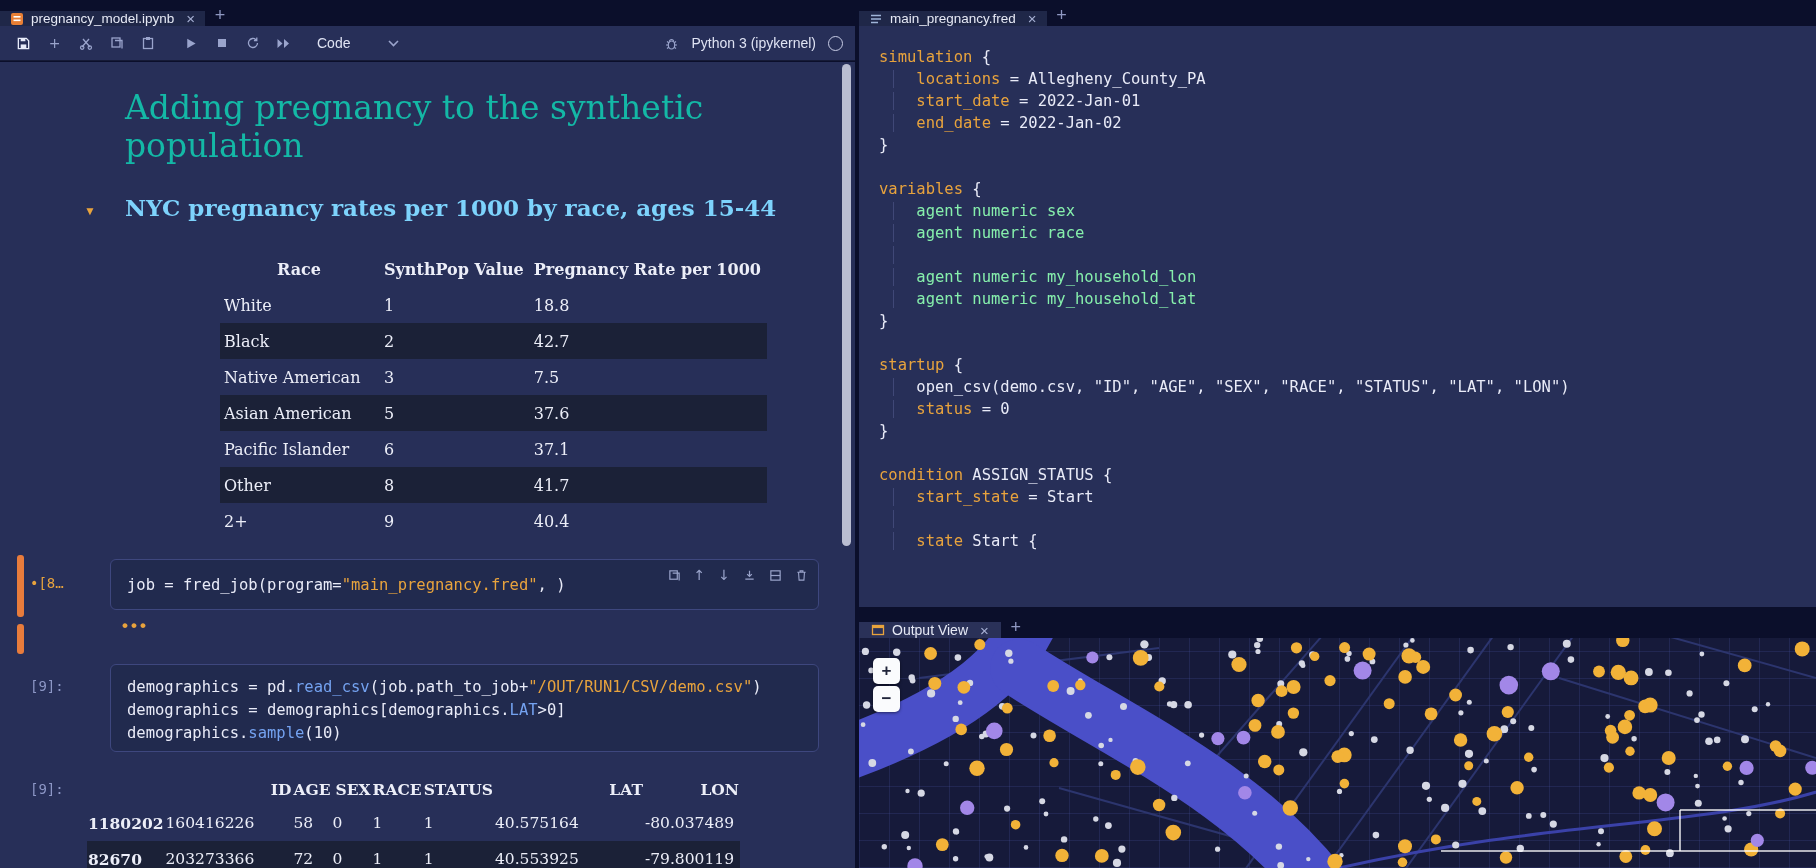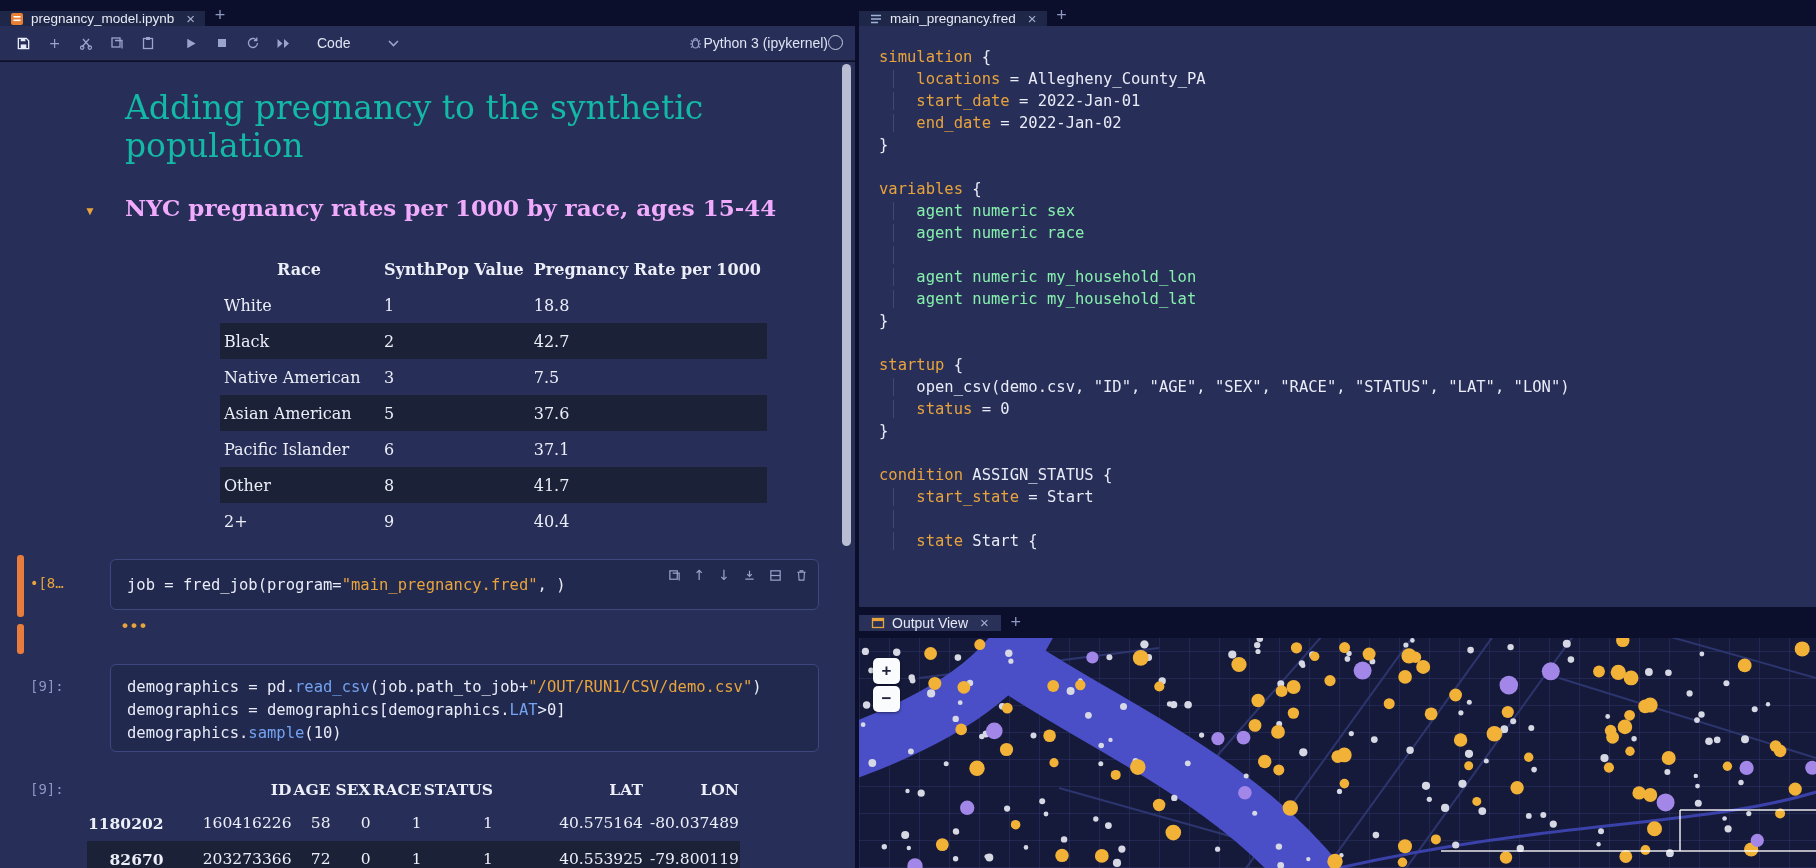--- a/index.html
+++ b/index.html
@@ -11,26 +11,26 @@
   .tclose{color:#a7b0d4;font-size:15px;margin-left:5px;line-height:1}
   .tadd{width:30px;display:flex;align-items:center;justify-content:center;color:#8f98c2;font-size:18px}
   .isvg{display:block}
   
   #left{position:absolute;left:0;top:0;width:855px;height:868px}
   .nbtoolbar{position:absolute;top:26px;left:0;width:855px;height:35px;background:#272f58;border-bottom:1px solid #151a36;display:flex;align-items:center;padding:0 8px;box-sizing:border-box}
   .tbi{width:31px;height:25px;display:flex;align-items:center;justify-content:center;color:#9aa4cc;font-size:14px;font-family:"DejaVu Sans",sans-serif}
   .tbi.bright{color:#e8ecfa}
   .gap12{margin-left:12px}
   .codedd{display:flex;align-items:center;margin-left:18px;color:#dfe3f3;font-size:14px;gap:38px}
-  .tbright{margin-left:auto;display:flex;align-items:flex-start;gap:0;padding-right:4px;color:#dfe3f3;font-size:14px}
+  .tbright{margin-left:auto;display:flex;align-items:flex-end;gap:12px;padding-right:4px;color:#dfe3f3;font-size:14px}
   .kcircle{width:13px;height:13px;border:1.5px solid #c8cde6;border-radius:50%}
   .nbbody{position:absolute;top:62px;left:0;width:855px;height:806px;background:#272f58;overflow:hidden}
   .nbtitle{position:absolute;left:125px;top:27px;width:630px;font-family:"DejaVu Serif",serif;font-size:33px;line-height:1.16;color:#14b8a6}
   .chev{position:absolute;left:84px;top:142px;color:#e8a33d;font-size:12px}
-  .secheading{position:absolute;left:125px;top:132px;font-family:"DejaVu Serif",serif;font-size:23px;font-weight:bold;color:#f0abfc;white-space:nowrap}
+  .secheading{position:absolute;left:125px;top:132px;font-family:"DejaVu Serif",serif;font-size:23px;font-weight:bold;color:#7dd3fc;white-space:nowrap}
   table{border-collapse:collapse}
   #rates{position:absolute;left:220px;top:189px;font-family:"DejaVu Serif",serif;font-size:16px;color:#eceef8}
   #rates th{font-weight:bold;height:36px;text-align:right;padding:0 6px 0 4px;white-space:nowrap}
   #rates th:nth-child(1){text-align:center}
   #rates td{height:36px;padding:0 6px 0 4px;white-space:nowrap;font-weight:normal}
   #rates th:nth-child(1),#rates td:nth-child(1){width:150px}
   #rates th:nth-child(2),#rates td:nth-child(2){width:104px}
   #rates th:nth-child(3),#rates td:nth-child(3){width:196px}
   #rates tbody tr:nth-child(even){background:#1b2137}
   .cellbox{position:absolute;left:110px;width:709px;background:#212a4e;border:1px solid #3e477e;border-radius:6px;font-family:"DejaVu Sans Mono",monospace;font-size:15.5px;color:#e9ebf8;box-sizing:border-box}
@@ -42,42 +42,42 @@
   #p1{top:513px;color:#e8a33d}
   #p2{top:616px}
   #p3{top:719px}
   .celltools{position:absolute;top:7px;right:10px;display:flex;gap:13px;color:#99a3ca;font-size:14px;align-items:center;font-family:"DejaVu Sans",sans-serif}
   .bar{position:absolute;left:17px;width:7px;border-radius:3px;background:#e87c3c}
   #bar1{top:493px;height:62px}
   #bar2{top:562px;height:30px}
   .dots3{position:absolute;left:122px;top:554px;color:#e8a33d;font-size:17px;font-weight:bold;letter-spacing:3px}
   #df{position:absolute;left:87px;top:711px;font-family:"DejaVu Serif",serif;font-size:15.5px;color:#eceef8}
   #df th{font-weight:bold;height:30px;text-align:right;white-space:nowrap}
-  #df td{height:34px;text-align:right;white-space:nowrap}
+  #df td{height:34px;text-align:left;white-space:nowrap}
   #df td.idx{font-weight:bold}
   #df th:nth-child(1),#df td:nth-child(1){width:64px}
   #df th:nth-child(2),#df td:nth-child(2){width:126px}
   #df th:nth-child(3),#df td:nth-child(3){width:34px}
   #df th:nth-child(4),#df td:nth-child(4){width:38px}
   #df th:nth-child(5),#df td:nth-child(5){width:44px}
   #df th:nth-child(6),#df td:nth-child(6){width:58px}
   #df th:nth-child(7),#df td:nth-child(7){width:148px}
   #df th:nth-child(8),#df td:nth-child(8){width:94px}
   #df tbody tr:nth-child(even){background:#1b2137}
   .scrollthumb{position:absolute;left:842px;top:2px;width:9px;height:482px;background:#b9bdd1;border-radius:5px}
   
   #right{position:absolute;left:859px;top:0;width:957px;height:868px}
   #editor{position:absolute;top:26px;left:0;width:957px;height:581px;background:#272f58;padding:20px 0 0 20px;box-sizing:border-box;font-family:"DejaVu Sans Mono",monospace;font-size:15.5px;color:#e9ebf8}
   #editor .cl{height:22px;line-height:22px}
   #editor .cl.ind::before{content:"";position:absolute;left:14px;top:2px;bottom:2px;border-left:1px solid rgba(130,140,200,.28)}
   .tk-kw{color:#e8a33d}
   .tk-dec{color:#86efac}
   .tk-str{color:#e8a33d}
   .tk-fn{color:#74a2f0}
-  .outbar{position:absolute;top:607px;left:0;width:768px;height:31px;background:#0b0f2b;display:flex;align-items:center}
+  .outbar{position:absolute;top:607px;left:0;width:768px;height:31px;background:#0b0f2b;display:flex;align-items:flex-end}
   .outbar .tab{background:#2a3158;font-size:14px;padding:0 12px}
   #map{position:absolute;top:638px;left:0;width:957px;height:230px;background:#161a3a;overflow:hidden}
   .map-grid{position:absolute;inset:0;background-image:
      repeating-linear-gradient(90deg,rgba(86,98,190,.18) 0 1px,transparent 1px 30px),
      repeating-linear-gradient(0deg,rgba(86,98,190,.18) 0 1px,transparent 1px 27px)}
   #map svg{position:absolute;left:0;top:0}
   .zoomctl{position:absolute;left:14px;top:20px;width:27px;display:flex;flex-direction:column;gap:2px;z-index:5}
   .zbtn{height:26px;background:#fafbfd;border-radius:5px;color:#20243a;font-size:17px;font-weight:bold;display:flex;align-items:center;justify-content:center;box-shadow:0 1px 3px rgba(0,0,0,.5)}
 </style>
 </head>

